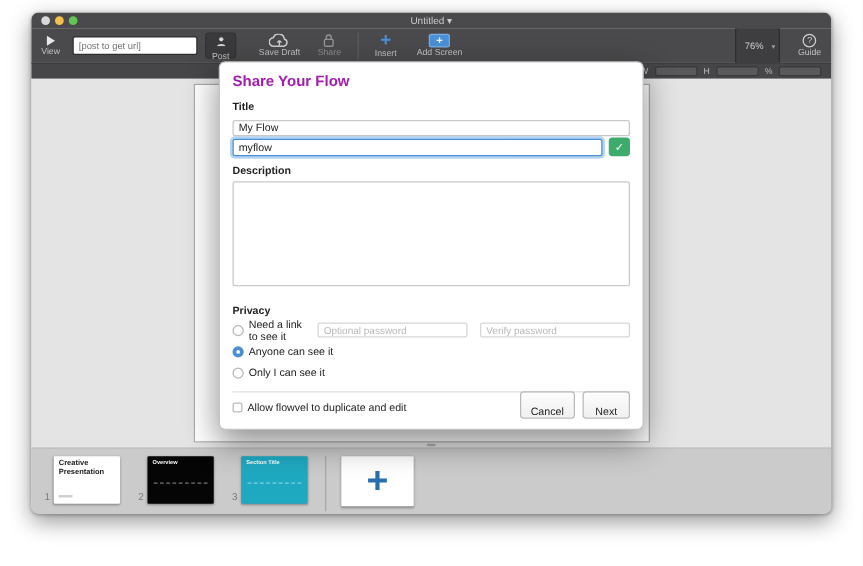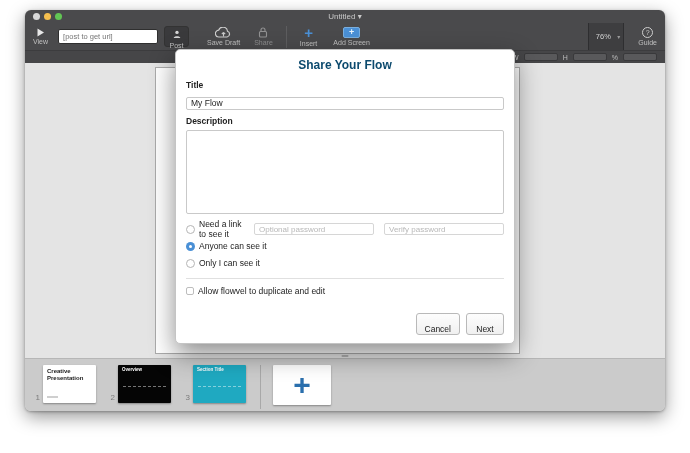--- a/index.html
+++ b/index.html
@@ -67,21 +67,21 @@
   .t-line { position:absolute; left:4px; bottom:5px; width:11px; height:2px; background:#cfcfcf; }
   .t-dash { position:absolute; left:10%; right:10%; top:55%; border-top:1px dashed rgba(255,255,255,.45); }
   .strip-sep { width:1px; height:44px; background:#a8a8a8; margin:0 10px 0 2px; }
   .thumb.add { width:58px; height:40px; background:#fff; display:flex; align-items:center; justify-content:center; margin-left:2px; }
   .add-plus { font-size:30px; font-weight:bold; line-height:1; }
 
   
   .dialog { position:absolute; left:175px; top:49px; width:340px; height:295px;
             background:#fff; border-radius:5px; border:1px solid #c4c4c4;
             box-shadow:0 10px 26px rgba(0,0,0,.45); padding:8px 10px; }
-  .dlg-title { text-align:center; font-size:12px; font-weight:bold; color:#0c4a6e; margin-bottom:8px; }
+  .dlg-title { text-align:left; font-size:12px; font-weight:bold; color:#a21caf; margin-bottom:8px; }
   .dlg-label { font-size:8.5px; font-weight:bold; color:#222; margin-bottom:2px; }
   .dlg-input { width:100%; height:13px; border:1px solid #c9c9c9; border-radius:2px;
                font-size:8.5px; color:#222; padding:0 4px; font-family:"Liberation Sans",sans-serif; background:#fff; }
   .link-row { display:flex; align-items:baseline; gap:14px; margin-top:6px; margin-bottom:3px; }
   .link-url { font-size:8.5px; color:#333; font-weight:normal; }
   .slug-row { display:flex; align-items:center; gap:5px; }
   .slug-input { flex:1; height:14px; border:1px solid #4a90d6; border-radius:2px;
                 box-shadow:0 0 0 2px rgba(110,170,230,.5); font-size:8.5px; color:#222;
                 padding:0 4px; font-family:"Liberation Sans",sans-serif; }
   .check-btn { width:17px; height:15px; border-radius:3px; border:none; color:#fff; font-size:9px;
@@ -231,24 +231,29 @@
       </div>
     </div>
   </div>
 
   <div class="dialog">
     <div class="dlg-title">Share Your Flow</div>
 
     <div class="dlg-label">Title</div>
     <input class="dlg-input" value="My Flow" style="">
 
+    <div class="slug-row">
+      <input class="slug-input" value="myflow" style="">
+      <button class="check-btn" style="background: rgb(61, 171, 107);">✓</button>
+    </div>
 
     <div class="dlg-label" style="margin-top:6px">Description</div>
     <textarea class="desc-area" style=""></textarea>
 
+    <div class="dlg-label priv-label">Privacy</div>
 
     <div class="radio-row">
       <span class="radio"></span>
       <span class="radio-label">Need a link to see it</span>
       <input class="pw-input" type="text" placeholder="Optional password" style="">
       <input class="pw-input" type="text" placeholder="Verify password" style="">
     </div>
     <div class="radio-row">
       <span class="radio sel" style="background: rgb(74, 144, 214);"></span>
       <span class="radio-label">Anyone can see it</span>

